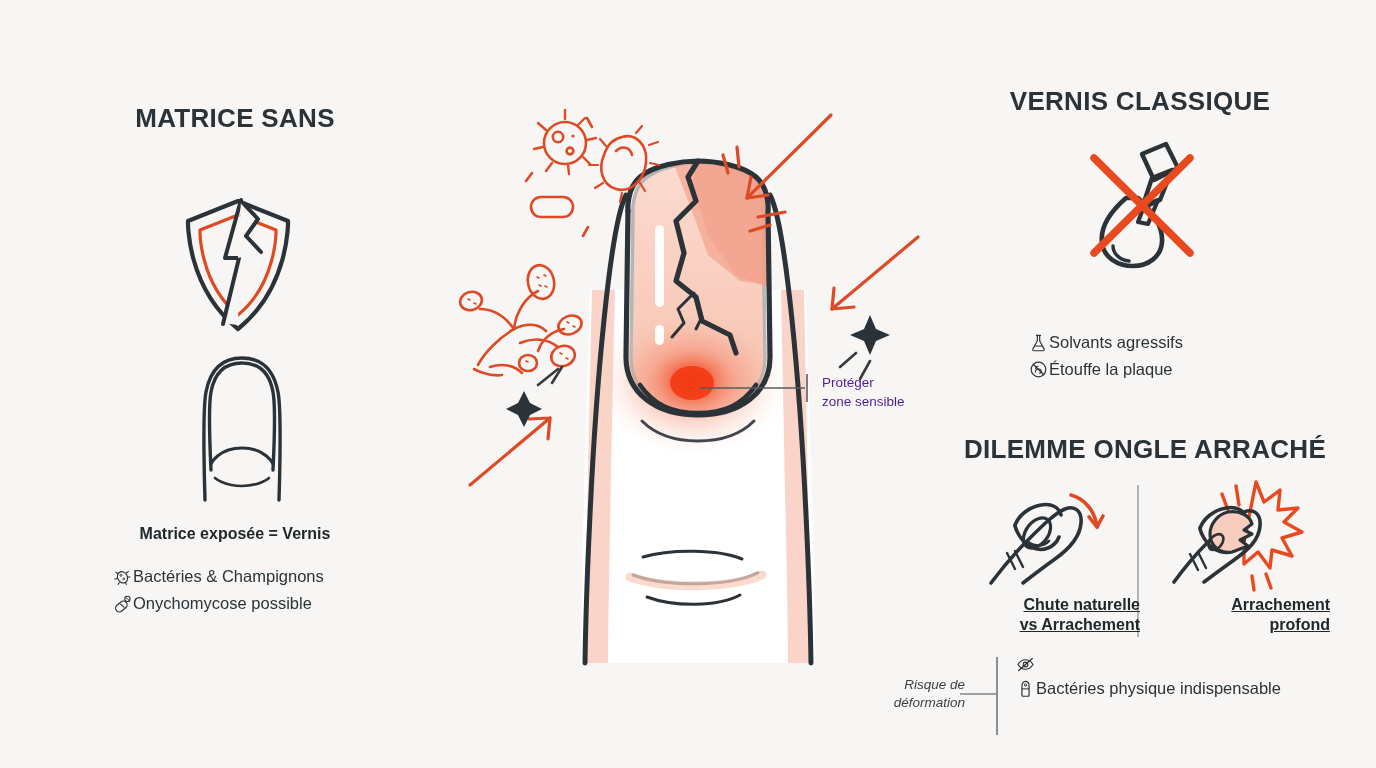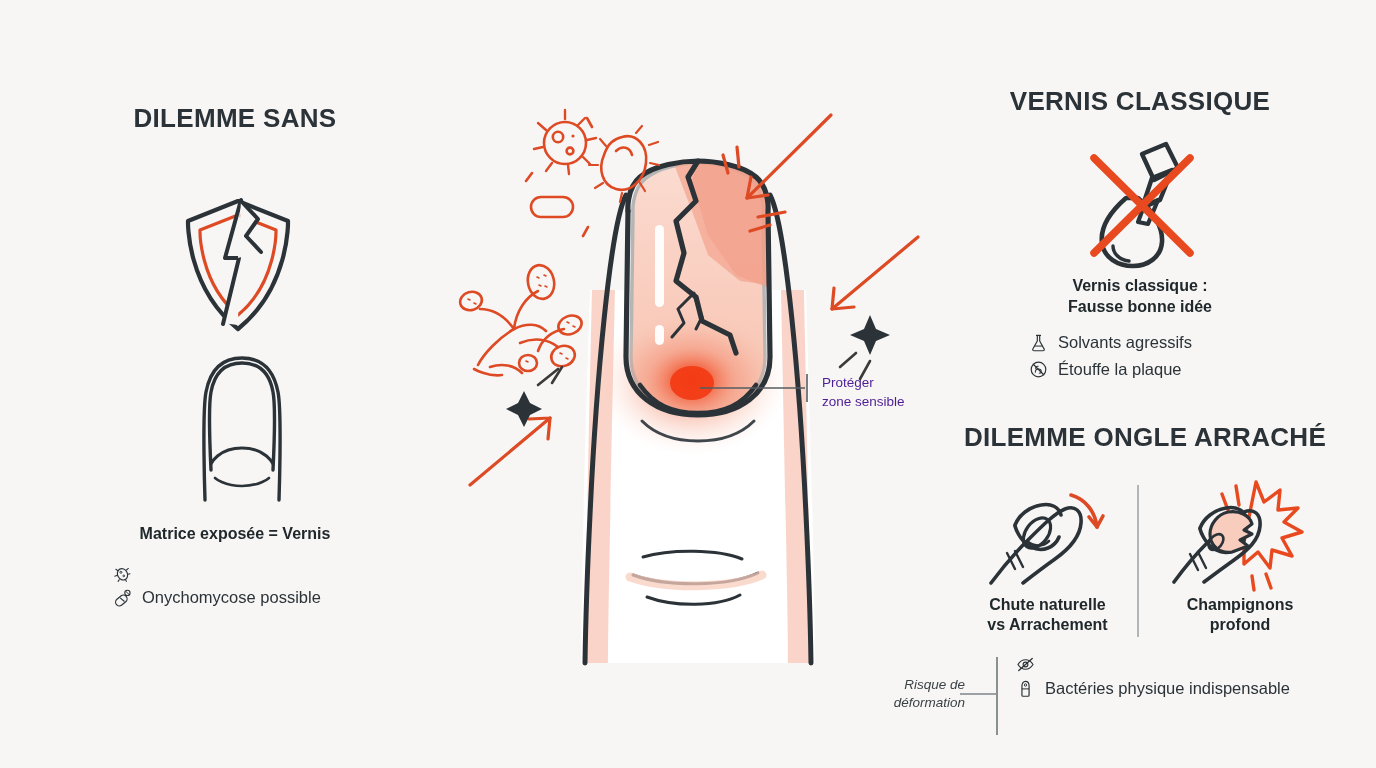--- a/index.html
+++ b/index.html
@@ -43,21 +43,21 @@
 
   
   .bullets {
     font-size: 16.5px;
     color: #2b3338;
     line-height: 1.62;
   }
   .bullet-row {
     display: flex;
     align-items: center;
-    gap: 9px;
+    gap: 0;
     white-space: nowrap;
   }
   .bullet-icon {
     width: 21px;
     height: 21px;
     flex: 0 0 21px;
     display: flex;
     align-items: center;
     justify-content: center;
   }
@@ -77,33 +77,34 @@
     font-size: 13.5px;
     color: #4c1d95;
     line-height: 1.38;
   }
 
   
   .dil-caption {
     font-size: 16px;
     font-weight: bold;
     color: #20282c;
-    text-align: center;
+    text-align: right;
     line-height: 1.28;
+    text-decoration: underline;
   }
 
   svg { display: block; overflow: visible; }
 </style>
 </head>
 <body>
 
 <div class="stage">
 
   <div class="abs col-title" style="left:55px; top:103px; width:360px;">
-    <div>DILEMME SANS</div>
+    <div>MATRICE SANS</div>
   </div>
 
   <div class="abs" style="left:178px; top:195px;">
     <svg width="120" height="140" viewBox="0 0 120 140">
       <path d="M60 6 L10 26 C10 26 8 92 60 134 C112 92 110 26 110 26 Z" fill="none" stroke="#2b3338" stroke-width="4.2" stroke-linejoin="round"></path>
       <path d="M60 20 L22 35 C22 35 21 88 60 120 C99 88 98 35 98 35 Z" fill="none" stroke="#dd4a24" stroke-width="3.2" stroke-linejoin="round"></path>
       <path d="M62 4 L46 62 L60 62 L44 128 L60 130 L62 4 Z" fill="#f7f6f5" stroke="none"></path>
       <path d="M63 5 L47 63 L61 63 L45 129" fill="none" stroke="#2b3338" stroke-width="4" stroke-linejoin="round" stroke-linecap="round"></path>
       <path d="M63 5 L79 22 L67 40 L82 56 L60 63" fill="#f7f6f5" stroke="none"></path>
       <path d="M63 6 L80 24 L68 41 L83 57" fill="none" stroke="#2b3338" stroke-width="4" stroke-linejoin="round" stroke-linecap="round"></path>
@@ -133,20 +134,21 @@
           <g stroke="#2b3338" stroke-width="1.3" stroke-linecap="round">
             <line x1="6.2" y1="8.5" x2="3.6" y2="6.6"></line>
             <line x1="17" y1="7.6" x2="19.4" y2="5.6"></line>
             <line x1="18.8" y1="13" x2="21.5" y2="12.4"></line>
             <line x1="15.6" y1="19.6" x2="17" y2="22"></line>
             <line x1="8" y1="19.8" x2="6.4" y2="22"></line>
             <line x1="4.7" y1="14.6" x2="2.2" y2="15.4"></line>
           </g>
         </svg>
       </span>
+      <span class="bullet-label">Bactéries &amp; Champignons</span>
     </div>
     <div class="bullet-row">
       <span class="bullet-icon">
         <svg width="19" height="19" viewBox="0 0 24 24">
           <rect x="2.5" y="11" width="16" height="9.5" rx="4.75" transform="rotate(-40 10.5 15.7)" fill="none" stroke="#2b3338" stroke-width="1.5"></rect>
           <line x1="9" y1="12.4" x2="14.5" y2="17" stroke="#2b3338" stroke-width="1.4"></line>
           <circle cx="18.2" cy="6.2" r="3.3" fill="none" stroke="#2b3338" stroke-width="1.4"></circle>
           <line x1="16" y1="4" x2="20.5" y2="8.4" stroke="#2b3338" stroke-width="1.2"></line>
         </svg>
       </span>
@@ -339,24 +341,20 @@
 
       <path d="M62 14 L86 4 L98 28 L74 40 Z" fill="none" stroke="#2b3338" stroke-width="4.4" stroke-linejoin="round"></path>
       <path d="M72 38 L92 30 L80 60 L62 68 Z" fill="none" stroke="#2b3338" stroke-width="4.4" stroke-linejoin="round"></path>
       <path d="M64 66 L78 60 L68 84 L58 82 Z" fill="none" stroke="#2b3338" stroke-width="4.2" stroke-linejoin="round"></path>
 
       <line x1="14" y1="18" x2="110" y2="113" stroke="#e8491f" stroke-width="7.5" stroke-linecap="round"></line>
       <line x1="110" y1="18" x2="14" y2="113" stroke="#e8491f" stroke-width="7.5" stroke-linecap="round"></line>
     </svg>
   </div>
 
-  <div class="abs sub-head" style="left:985px; top:276px; width:310px;">
-    <div>Vernis classique :</div>
-    <div>Fausse bonne idée</div>
-  </div>
 
   <div class="abs bullets" style="left:1028px; top:329px;">
     <div class="bullet-row">
       <span class="bullet-icon">
         <svg width="19" height="19" viewBox="0 0 24 24">
           <path d="M9.5 3 L14.5 3 M10.5 3 L10.5 10 L5 20 C4.2 21.4 5 22.4 6.4 22.4
                    L17.6 22.4 C19 22.4 19.8 21.4 19 20 L13.5 10 L13.5 3" fill="none" stroke="#2b3338" stroke-width="1.5" stroke-linecap="round" stroke-linejoin="round"></path>
           <line x1="7.4" y1="16.5" x2="16.6" y2="16.5" stroke="#2b3338" stroke-width="1.3"></line>
         </svg>
       </span>
@@ -369,21 +367,21 @@
           <path d="M8 15.5 C8 12.5 10 11.5 12 11.5 C14 11.5 15.5 12.5 15.5 14.5
                    C15.5 16 14.5 17 13 16.5" fill="none" stroke="#2b3338" stroke-width="1.3" stroke-linecap="round"></path>
           <path d="M8.5 11 C8.5 8.5 10 7.5 11.5 8" fill="none" stroke="#2b3338" stroke-width="1.3" stroke-linecap="round"></path>
           <line x1="5.4" y1="5.4" x2="18.6" y2="18.6" stroke="#2b3338" stroke-width="1.6" stroke-linecap="round"></line>
         </svg>
       </span>
       <span class="bullet-label">Étouffe la plaque</span>
     </div>
   </div>
 
-  <div class="abs col-title" style="left:945px; top:422px; width:400px;text-align:center;">
+  <div class="abs col-title" style="left:945px; top:434px; width:400px;text-align:center;">
     <span>DILEMME ONGLE ARRACHÉ</span>
   </div>
 
   <div class="abs" style="left:1137px; top:485px; width:2px; height:152px; background:#9aa0a3; opacity:.75;"></div>
 
   <div class="abs" style="left:985px; top:485px;">
     <svg width="120" height="105" viewBox="0 0 120 105">
       <path d="M6 98 C6 98 24 74 42 56 C58 40 70 28 80 24 C90 20 97 26 96 38
                C95 52 84 64 70 74 C56 84 38 98 38 98" fill="none" stroke="#2b3338" stroke-width="3.6" stroke-linecap="round" stroke-linejoin="round"></path>
       <path d="M30 40 C34 30 44 22 56 20 C66 18 74 22 76 30" fill="none" stroke="#2b3338" stroke-width="3.6" stroke-linecap="round"></path>
@@ -419,21 +417,21 @@
       <path d="M30 57 C30 57 34 72 46 78 C58 84 70 78 74 68" fill="none" stroke="#2b3338" stroke-width="3.6" stroke-linecap="round"></path>
 
       <path d="M40 62 C40 52 48 42 58 40 C70 38 80 44 82 52
                L74 58 L82 62 L70 68 L78 74 L62 80 C50 82 40 74 40 62 Z" fill="#f9cdbe" stroke="#2b3338" stroke-width="3.2" stroke-linejoin="round"></path>
       <ellipse cx="46" cy="70" rx="6" ry="9" transform="rotate(40 46 70)" fill="none" stroke="#2b3338" stroke-width="2.6"></ellipse>
       <line x1="20" y1="82" x2="28" y2="98" stroke="#2b3338" stroke-width="2.4" stroke-linecap="round"></line>
       <line x1="28" y1="80" x2="36" y2="96" stroke="#2b3338" stroke-width="2.4" stroke-linecap="round"></line>
     </svg>
   </div>
   <div class="abs dil-caption" style="left:1150px; top:595px; width:180px;">
-    <div>Champignons</div>
+    <div>Arrachement</div>
     <div>profond</div>
   </div>
 
   <div class="abs risk-note" style="left:855px; top:676px; width:110px;">
     <div>Risque de</div>
     <div>déformation</div>
   </div>
   <div class="abs" style="left:960px; top:655px;">
     <svg width="40" height="85" viewBox="0 0 40 85">
       <line x1="0" y1="39" x2="36" y2="39" stroke="#7d8588" stroke-width="1.6"></line>

